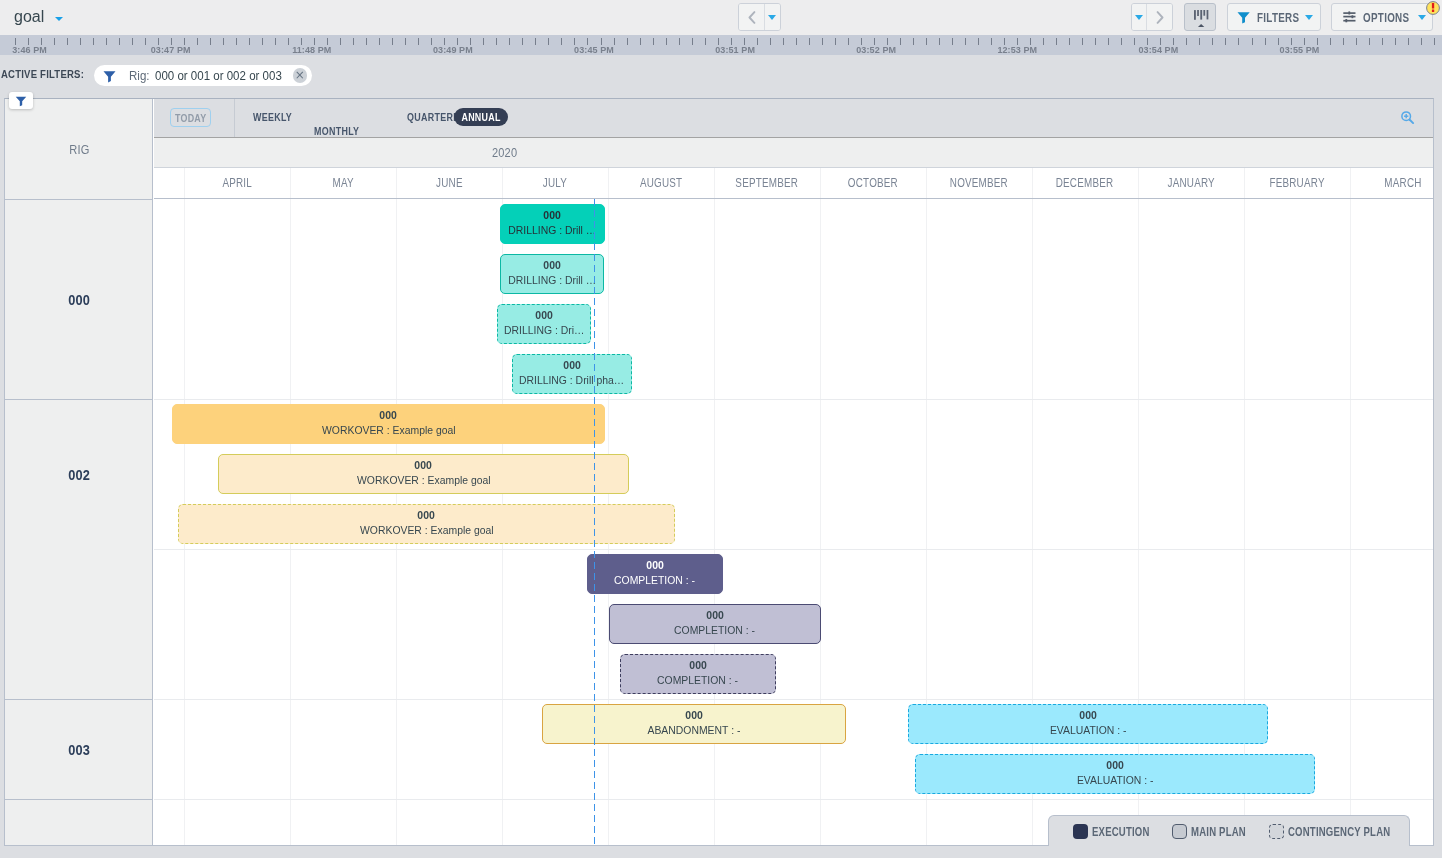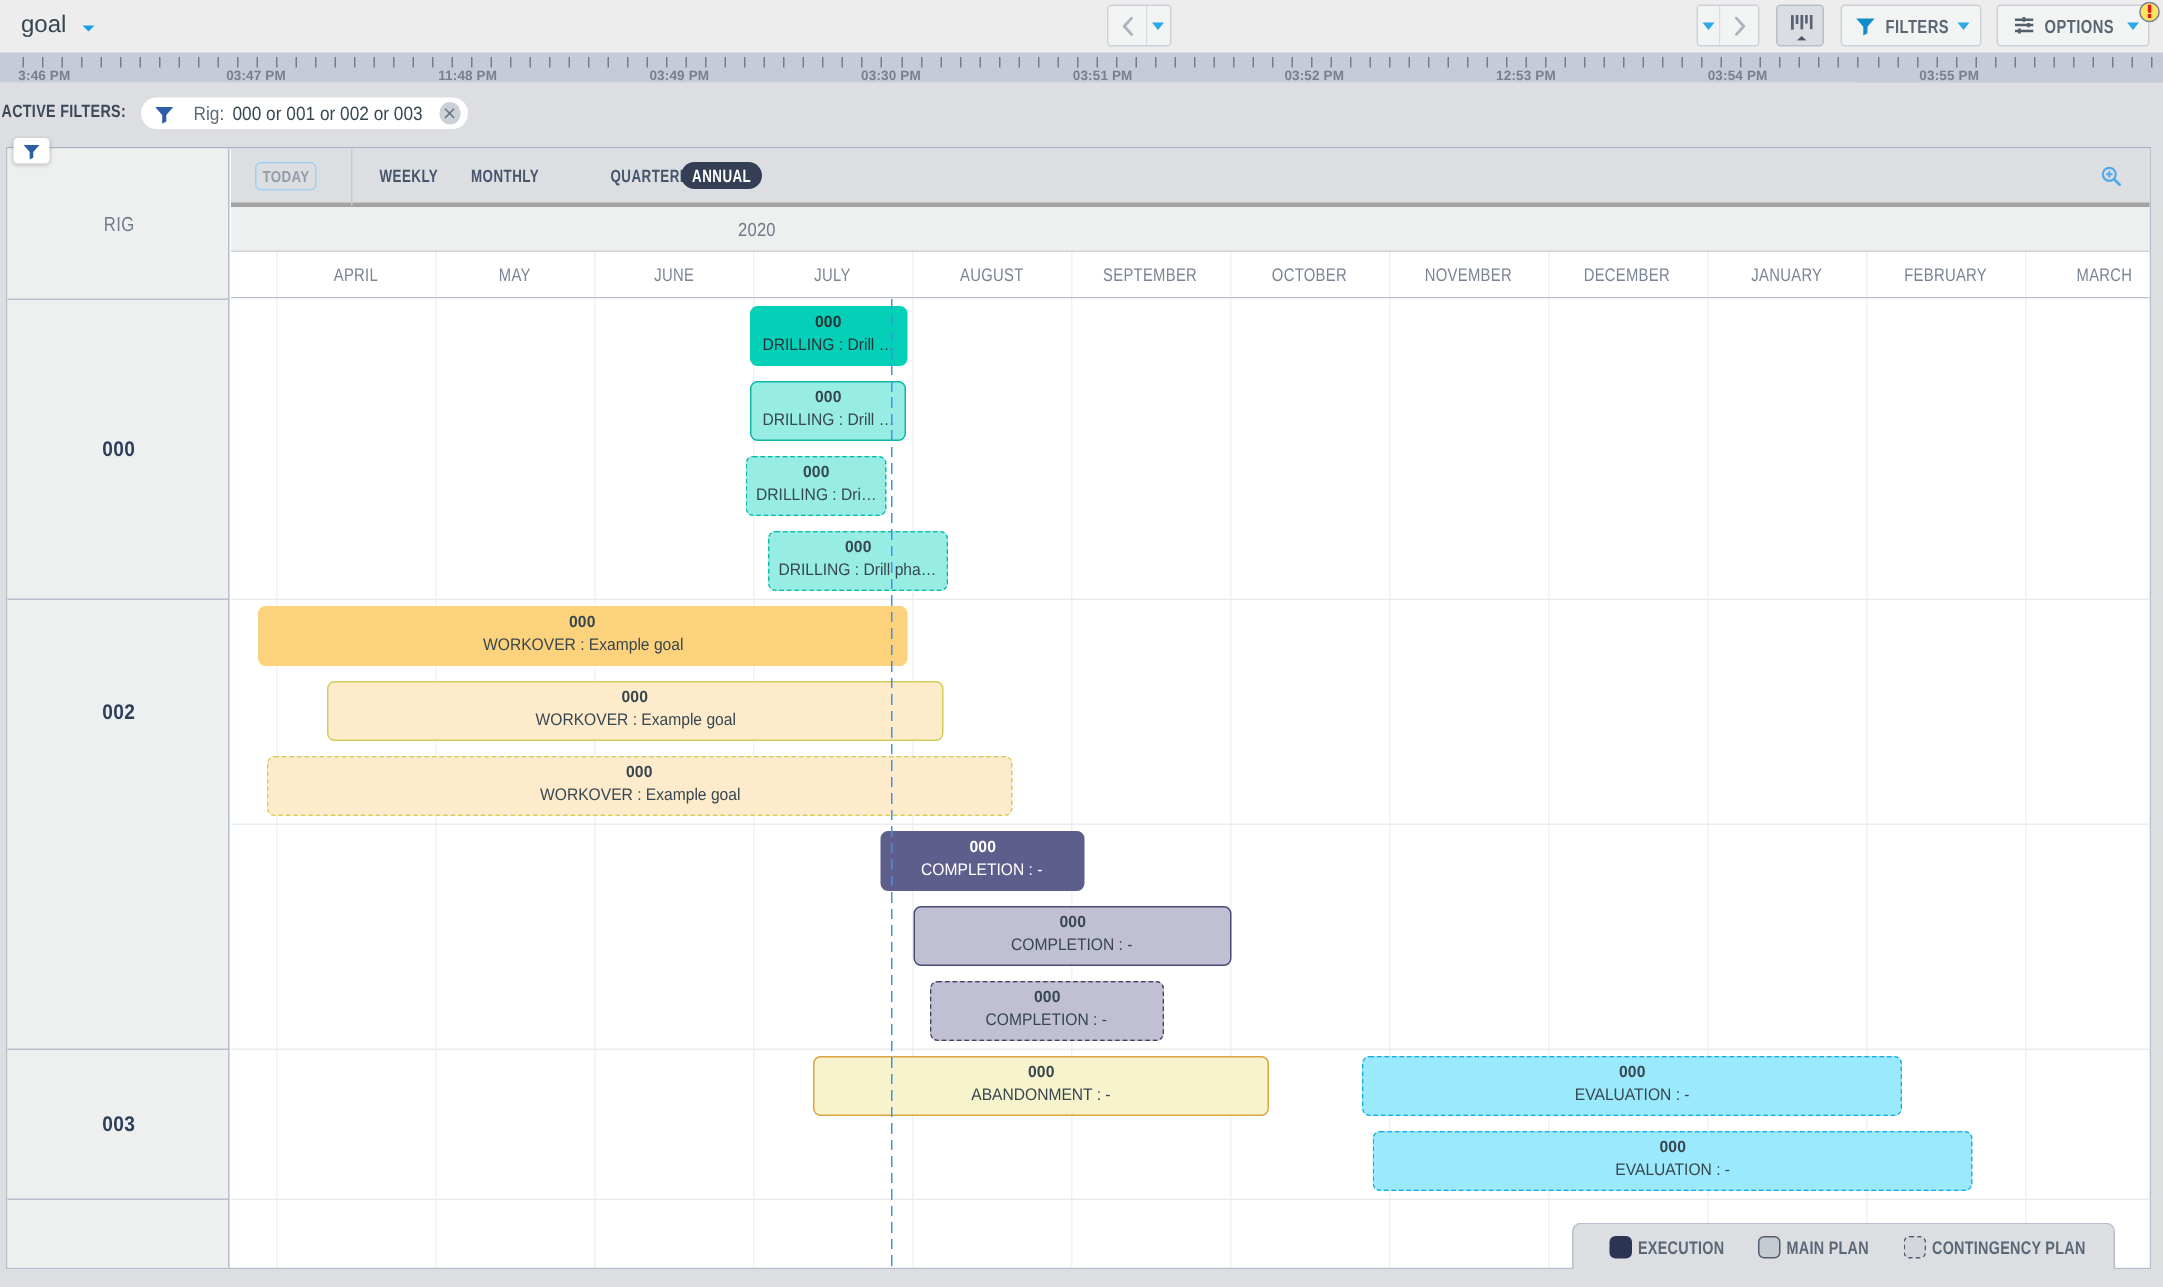--- a/index.html
+++ b/index.html
@@ -45,21 +45,21 @@
 
 .panel{position:absolute;left:4px;top:98px;width:1430px;height:748px;background:#fff;border:1px solid #b7bfcc;border-top:1px solid #a9b2c0;}
 .fab{position:absolute;left:9px;top:92px;width:24px;height:17px;background:#fff;border-radius:3px;box-shadow:0 1px 3px rgba(0,0,0,.22);display:flex;align-items:center;justify-content:center;z-index:8;}
 
 .rowhead-col{position:absolute;left:0;top:0;width:148px;height:746px;background:#eeefef;border-right:1px solid #b7bfcc;}
 .rowhead-title{position:absolute;left:0;top:0;width:148px;height:100px;display:flex;align-items:center;justify-content:center;font-size:13.5px;color:#6f7b8a;letter-spacing:.3px;}
 .rowhead-title span{display:inline-block;transform:scaleX(.82);}
 .rowhead-cell{position:absolute;left:0;width:148px;border-top:1px solid #b7bfcc;display:flex;align-items:center;justify-content:center;font-size:14.2px;font-weight:bold;color:#2c3e5a;letter-spacing:.2px;}
 .rowhead-cell span{display:inline-block;transform:scaleX(.9);}
 
-.gtoolbar{position:absolute;left:149px;top:0;right:0;height:39px;background:#dcdee2;border-bottom:3px solid #a3a3a3;}
+.gtoolbar{position:absolute;left:149px;top:0;right:0;height:39px;background:#dcdee2;border-bottom:1px solid #a3a3a3;}
 .today-btn{position:absolute;left:15.7px;top:9.3px;width:41.5px;height:19px;border:1px solid #9fd0ef;border-radius:4px;background:#dcdee2;display:flex;align-items:center;justify-content:center;}
 .today-btn span{font-size:10.6px;font-weight:bold;color:#929ca9;letter-spacing:.3px;display:inline-block;transform:scaleX(.84);}
 .gt-sep{position:absolute;left:79.5px;top:0;width:1px;height:38px;background:#c6cbd3;}
 .scale-opt{position:absolute;height:18px;font-size:11.8px;font-weight:bold;color:#46556b;letter-spacing:.4px;line-height:18px;white-space:nowrap;}
 .scale-opt span{display:inline-block;transform:scaleX(.755);transform-origin:left center;}
 .scale-opt.active{background:#343e54;color:#fff;border-radius:9px;}
 .scale-opt.active span{transform-origin:center center;}
 .zoom-btn{position:absolute;right:18px;top:11px;width:15px;height:15px;}
 
 .yearband{position:absolute;left:149px;top:39px;right:0;height:30px;background:#eeefef;border-bottom:1px solid #cfd4db;}
@@ -272,21 +272,21 @@
   <i class="tick" style="left:1368.6px"></i>
   <i class="tick" style="left:1381.7px"></i>
   <i class="tick" style="left:1394.7px"></i>
   <i class="tick" style="left:1407.7px"></i>
   <i class="tick" style="left:1420.7px"></i>
   <i class="tick" style="left:1433.7px"></i>
   <span class="rlabel" style="left:29.6px;width:60px;margin-left:-30px">3:46 PM</span>
   <span class="rlabel" style="left:170.7px;width:60px;margin-left:-30px">03:47 PM</span>
   <span class="rlabel" style="left:311.8px;width:60px;margin-left:-30px">11:48 PM</span>
   <span class="rlabel" style="left:452.9px;width:60px;margin-left:-30px">03:49 PM</span>
-  <span class="rlabel" style="left:594.0px;width:60px;margin-left:-30px">03:30 PM</span>
+  <span class="rlabel" style="left:594.0px;width:60px;margin-left:-30px">03:45 PM</span>
   <span class="rlabel" style="left:735.1px;width:60px;margin-left:-30px">03:51 PM</span>
   <span class="rlabel" style="left:876.2px;width:60px;margin-left:-30px">03:52 PM</span>
   <span class="rlabel" style="left:1017.3px;width:60px;margin-left:-30px">12:53 PM</span>
   <span class="rlabel" style="left:1158.4px;width:60px;margin-left:-30px">03:54 PM</span>
   <span class="rlabel" style="left:1299.5px;width:60px;margin-left:-30px">03:55 PM</span>
 </div>
 
 <div class="filterbar">
   <div class="af-label">ACTIVE FILTERS:</div>
 </div>
@@ -315,21 +315,21 @@
     <div class="rowhead-cell" style="top:700px;height:59px">
           <span></span>
         </div>
   </div>
   <div class="gtoolbar">
     <div class="today-btn">
           <span>TODAY</span>
         </div>
     <div class="gt-sep"></div>
     <div class="scale-opt" style="left:98.9px;top:9px;"><span>WEEKLY</span></div>
-    <div class="scale-opt" style="left:159.9px;top:9px;"><span>MONTHLY</span></div>
+    <div class="scale-opt" style="left:159.9px;top:23px;"><span>MONTHLY</span></div>
     <div class="scale-opt" style="left:228.8px;top:9px;margin-left:24px;"><span>QUARTERLY</span></div>
     <div class="scale-opt active" style="left:300.1px;width:54.0px;text-align:center;top:8.6px;"><span>ANNUAL</span></div>
     <div class="zoom-btn">
       <svg width="15" height="15" viewBox="0 0 16 16">
         <circle cx="6.6" cy="6.6" r="4.6" fill="none" stroke="#56a9e8" stroke-width="1.6"></circle>
         <line x1="4.3" y1="6.6" x2="8.9" y2="6.6" stroke="#56a9e8" stroke-width="1.5"></line>
         <line x1="6.6" y1="4.3" x2="6.6" y2="8.9" stroke="#56a9e8" stroke-width="1.5"></line>
         <line x1="10.1" y1="10.1" x2="14" y2="14" stroke="#56a9e8" stroke-width="2" stroke-linecap="round"></line>
       </svg>
     </div>

